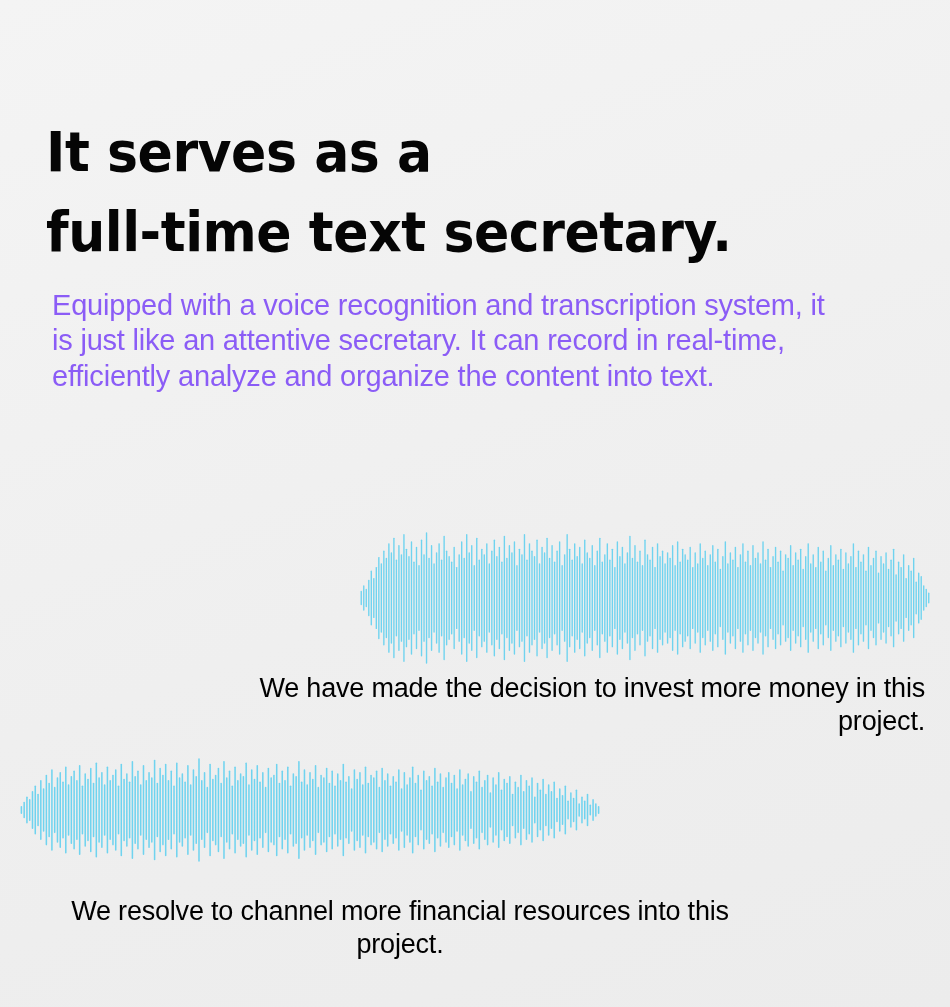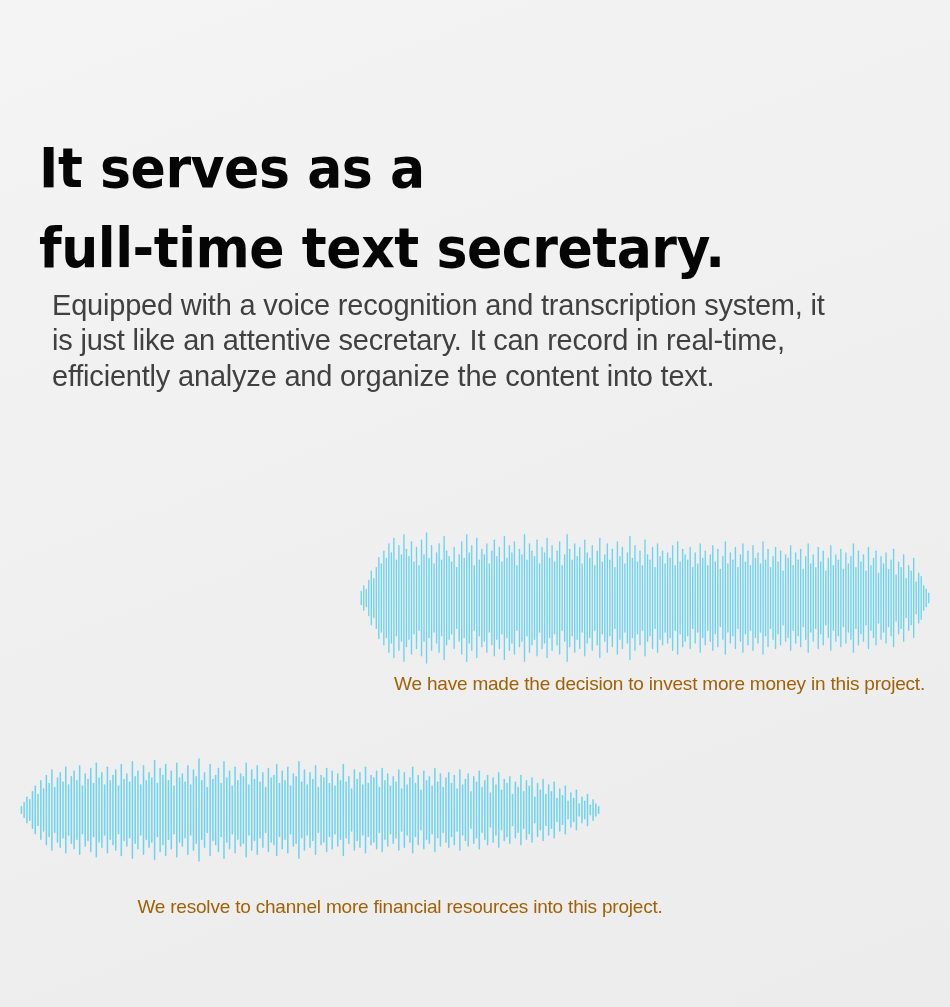--- a/index.html
+++ b/index.html
@@ -12,45 +12,44 @@
     height: 1007px;
     position: relative;
     overflow: hidden;
     font-family: "Liberation Sans", sans-serif;
     color: #0a0a0a;
     background: linear-gradient(160deg, #f4f4f4 0%, #efefef 55%, #ececec 100%);
   }
 
   .headline {
     position: absolute;
-    left: 39px;
+    left: 46px;
     top: 112px;
     width: 860px;
-    margin-top: 16px;
   }
   .headline-line {
     font-family: "DejaVu Sans", sans-serif;
     font-weight: bold;
     font-size: 56px;
     line-height: 1.42;
     letter-spacing: -0.5px;
     color: #050505;
     transform: scaleX(0.93);
     transform-origin: left center;
     white-space: nowrap;
   }
 
   .lede {
     position: absolute;
     left: 52px;
     top: 288px;
     width: 790px;
     font-size: 29px;
     line-height: 1.22;
-    color: #404040;
+    color: #8b5cf6;
     letter-spacing: -0.2px;
   }
   .lede p { margin: 0; }
 
   .wave {
     position: absolute;
     display: block;
   }
   .wave-top {
     left: 360px;
@@ -60,23 +59,23 @@
   }
   .wave-bottom {
     left: 20px;
     top: 755px;
     width: 580px;
     height: 110px;
   }
 
   .caption {
     position: absolute;
-    font-size: 19px;
+    font-size: 27px;
     line-height: 1.24;
-    color: #a16207;
+    color: #000000;
     letter-spacing: -0.2px;
   }
   .caption-top {
     left: 180px;
     top: 672px;
     width: 745px;
     text-align: right;
   }
   .caption-bottom {
     left: 50px;

